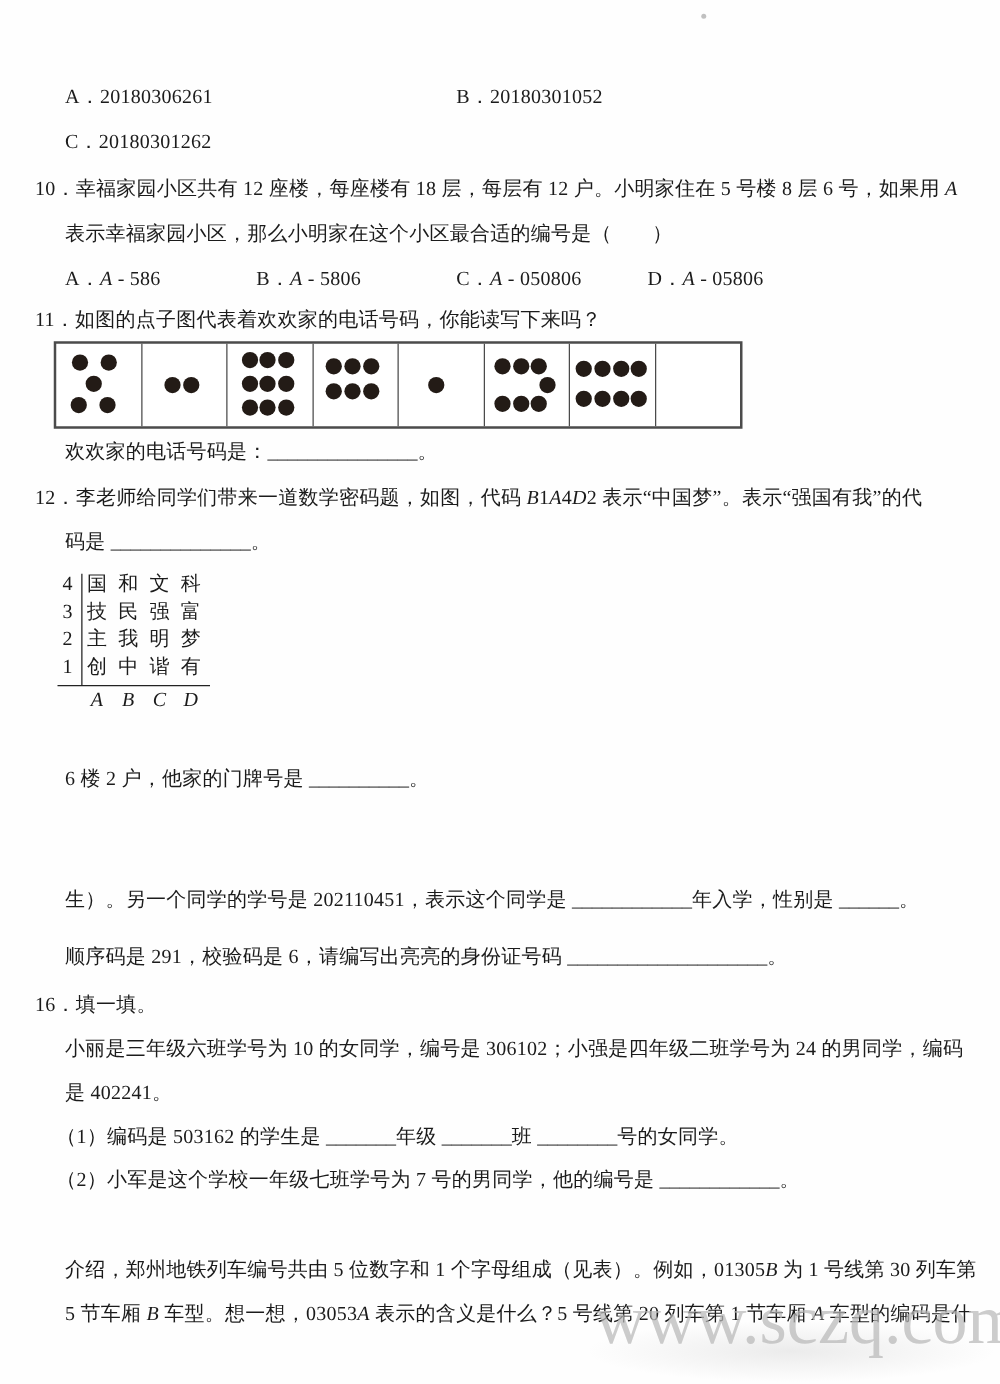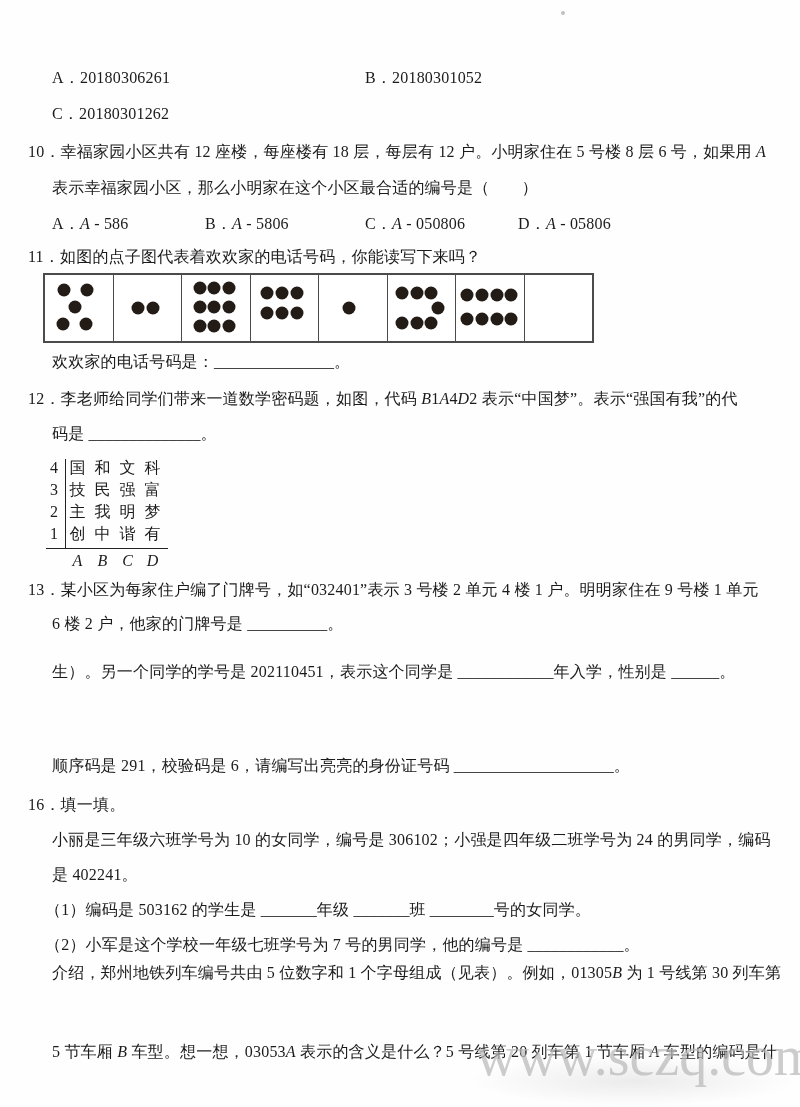--- a/index.html
+++ b/index.html
@@ -153,32 +153,31 @@
       <span class="gch">有</span>
     </div>
     <div class="gletters">
       <span class="glet">A</span>
       <span class="glet">B</span>
       <span class="glet">C</span>
       <span class="glet">D</span>
     </div>
   </div>
 
-  <div class="ln" style="left:28px;top:580px"><span>13．某小区为每家住户编了门牌号，如“032401”表示 3 号楼 2 单元 4 楼 1 户。明明家住在 9 号楼 1 单元</span></div>
   <div class="ln" style="left:52px;top:614px"><span>6 楼 2 户，他家的门牌号是 </span><span class="bl">__________</span><span>。</span></div>
 
-  <div class="ln" style="left:52px;top:662px"><span>生）。另一个同学的学号是 202110451，表示这个同学是 </span><span class="bl">____________</span><span>年入学，性别是 </span><span class="bl">______</span><span>。</span></div>
+  <div class="ln" style="left:52px;top:711px"><span>生）。另一个同学的学号是 202110451，表示这个同学是 </span><span class="bl">____________</span><span>年入学，性别是 </span><span class="bl">______</span><span>。</span></div>
 
   <div class="ln" style="left:52px;top:756px"><span>顺序码是 291，校验码是 6，请编写出亮亮的身份证号码 </span><span class="bl">____________________</span><span>。</span></div>
 
   <div class="ln" style="left:28px;top:795px"><span>16．填一填。</span></div>
   <div class="ln" style="left:52px;top:830px"><span>小丽是三年级六班学号为 10 的女同学，编号是 306102；小强是四年级二班学号为 24 的男同学，编码</span></div>
   <div class="ln" style="left:52px;top:865px"><span>是 402241。</span></div>
   <div class="ln" style="left:45px;top:900px"><span>（1）编码是 503162 的学生是 </span><span class="bl">_______</span><span>年级 </span><span class="bl">_______</span><span>班 </span><span class="bl">________</span><span>号的女同学。</span></div>
   <div class="ln" style="left:45px;top:935px"><span>（2）小军是这个学校一年级七班学号为 7 号的男同学，他的编号是 </span><span class="bl">____________</span><span>。</span></div>
 
-  <div class="ln" style="left:52px;top:963px"><span>介绍，郑州地铁列车编号共由 5 位数字和 1 个字母组成（见表）。例如，01305</span><span class="i">B</span><span> 为 1 号线第 30 列车第</span></div>
+  <div class="ln" style="left:52px;top:1007px"><span>介绍，郑州地铁列车编号共由 5 位数字和 1 个字母组成（见表）。例如，01305</span><span class="i">B</span><span> 为 1 号线第 30 列车第</span></div>
   <div class="ln" style="left:52px;top:1042px"><span>5 节车厢 </span><span class="i">B</span><span> 车型。想一想，03053</span><span class="i">A</span><span> 表示的含义是什么？5 号线第 20 列车第 1 节车厢 </span><span class="i">A</span><span> 车型的编码是什</span></div>
 
   <div id="smudge"></div>
   <div id="watermark">www.sczq.com</div>
 
 </div>
 
 </body></html>

